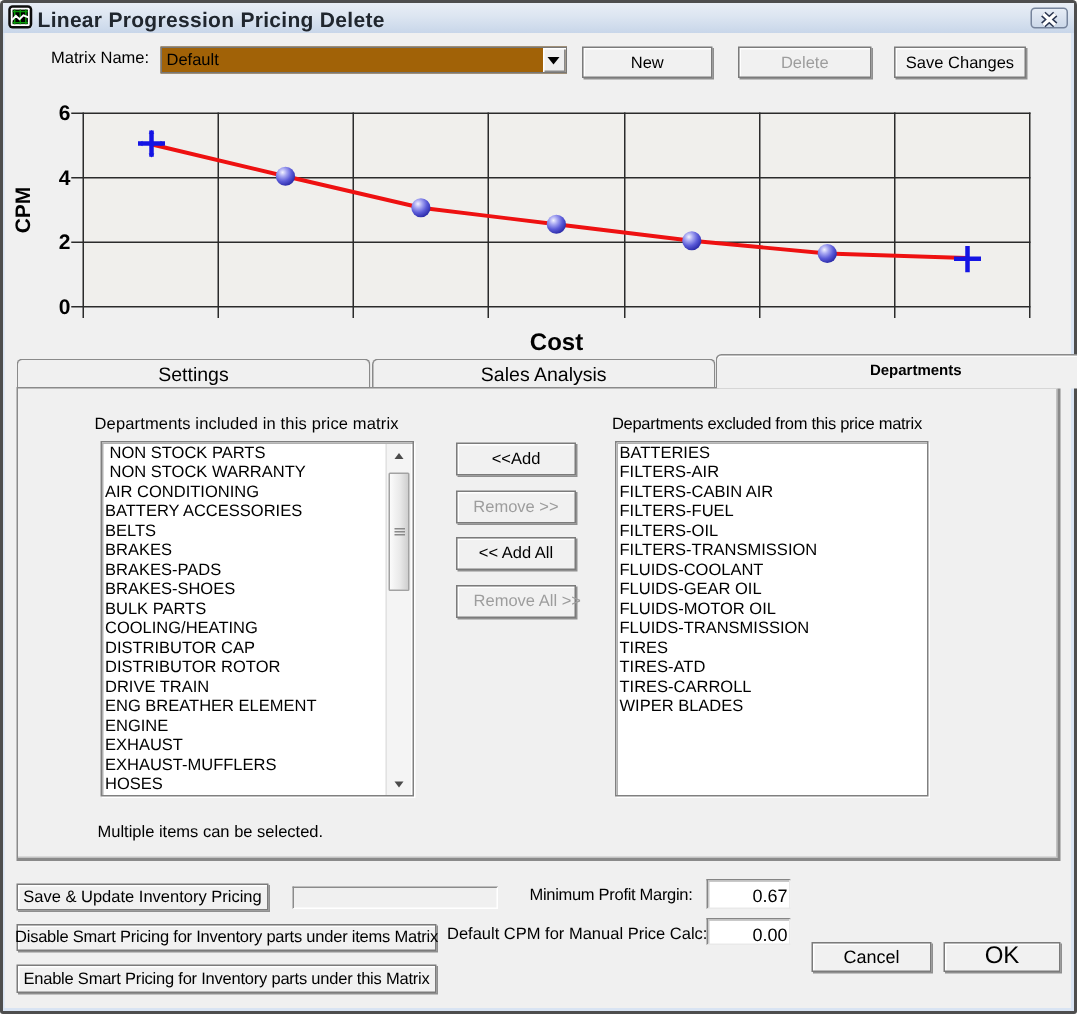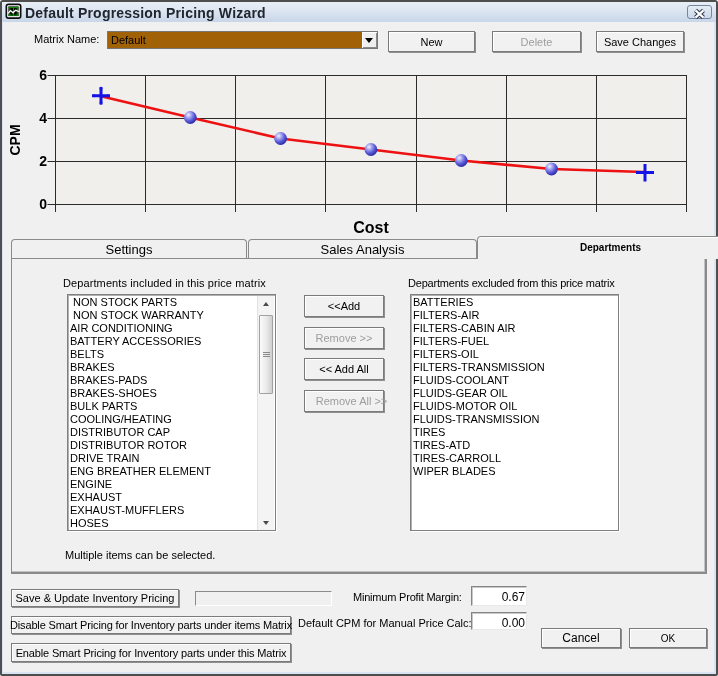--- a/index.html
+++ b/index.html
@@ -112,21 +112,21 @@
     <rect x="3.4" y="3.4" width="10.2" height="9.7" fill="#000000"></rect>
     <g stroke="#089408" stroke-width="1">
       <line x1="3.4" y1="4.6" x2="13.6" y2="4.6"></line>
       <line x1="3.4" y1="12.2" x2="13.6" y2="12.2"></line>
       <line x1="4.8" y1="3.4" x2="4.8" y2="13.1"></line>
       <line x1="8.5" y1="3.4" x2="8.5" y2="13.1"></line>
       <line x1="12.2" y1="3.4" x2="12.2" y2="13.1"></line>
     </g>
     <polyline points="3,10.4 5.6,7.6 8,9.8 10.6,7.2 14,8.6" fill="none" stroke="#ffffff" stroke-width="1.3"></polyline>
   </svg>
-  <div id="titletext">Default Progression Pricing Wizard</div>
+  <div id="titletext">Linear Progression Pricing Delete</div>
   <div id="closebtn">
     <svg width="23" height="12" viewBox="0 0 23 12">
       <g stroke="#2a3550" stroke-width="4.2" stroke-linecap="butt">
         <line x1="7.5" y1="2.4" x2="15.5" y2="9.6"></line>
         <line x1="15.5" y1="2.4" x2="7.5" y2="9.6"></line>
       </g>
       <g stroke="#ffffff" stroke-width="2.2">
         <line x1="7.5" y1="2.4" x2="15.5" y2="9.6"></line>
         <line x1="15.5" y1="2.4" x2="7.5" y2="9.6"></line>
       </g>
@@ -252,14 +252,14 @@
 <div id="progress"></div>
 <div class="btn" style="left:11px; top:616px; width:280px; height:18px; letter-spacing:-0.15px;">Disable Smart Pricing for Inventory parts under items Matrix</div>
 <div class="btn" style="left:11px; top:643px; width:280px; height:19px; letter-spacing:-0.15px;">Enable Smart Pricing for Inventory parts under this Matrix</div>
 
 <div class="label" style="left:353px; top:591px; letter-spacing:-0.2px;">Minimum Profit Margin:</div>
 <div class="tbox" style="left:471px; top:586px; width:56px; height:20px;">0.67</div>
 <div class="label" style="left:298px; top:617px;">Default CPM for Manual Price Calc:</div>
 <div class="tbox" style="left:471px; top:612px; width:56px; height:18px;">0.00</div>
 
 <div class="btn" style="left:541px; top:628px; width:80px; height:20px; font-size:12px;">Cancel</div>
-<div class="btn" style="left:629px; top:628px; width:78px; height:20px; font-size:10px;">OK</div>
+<div class="btn" style="left:629px; top:628px; width:78px; height:20px; font-size:16px;">OK</div>
 </div>
 
 </body></html>

